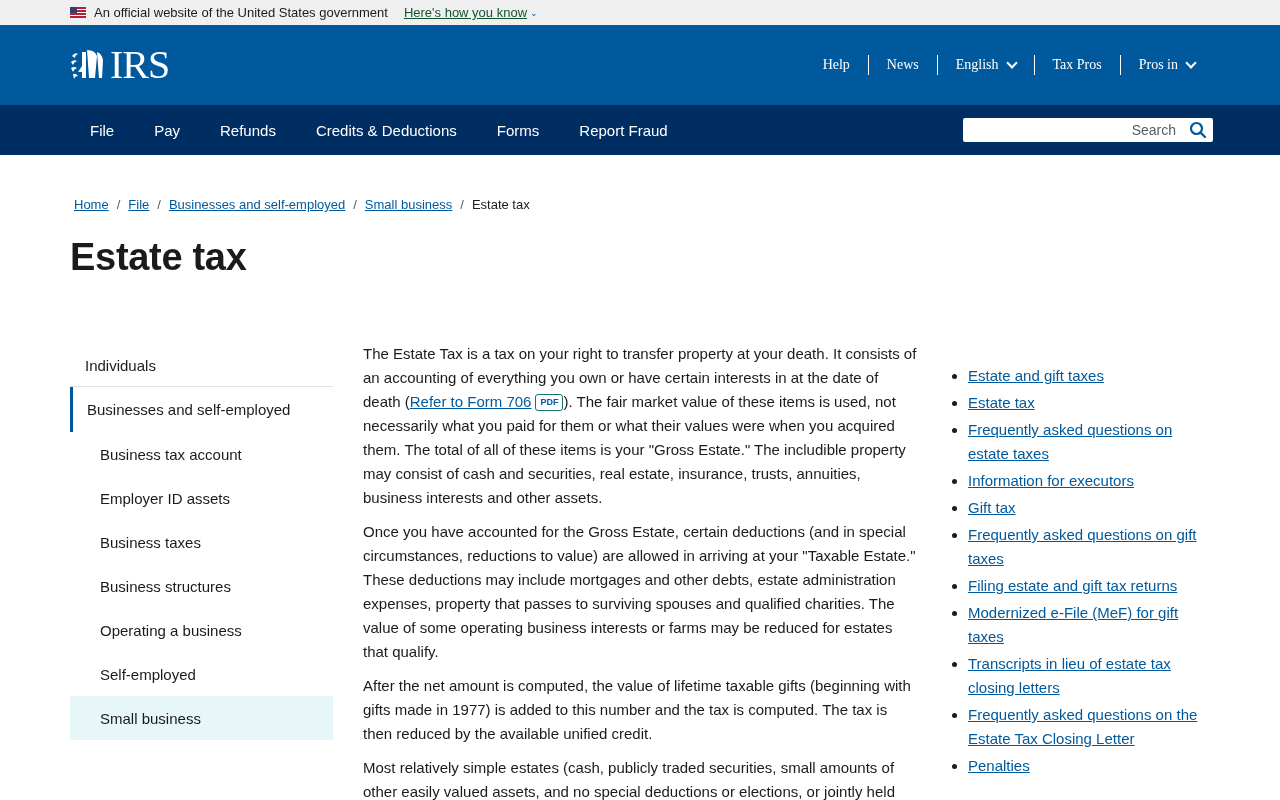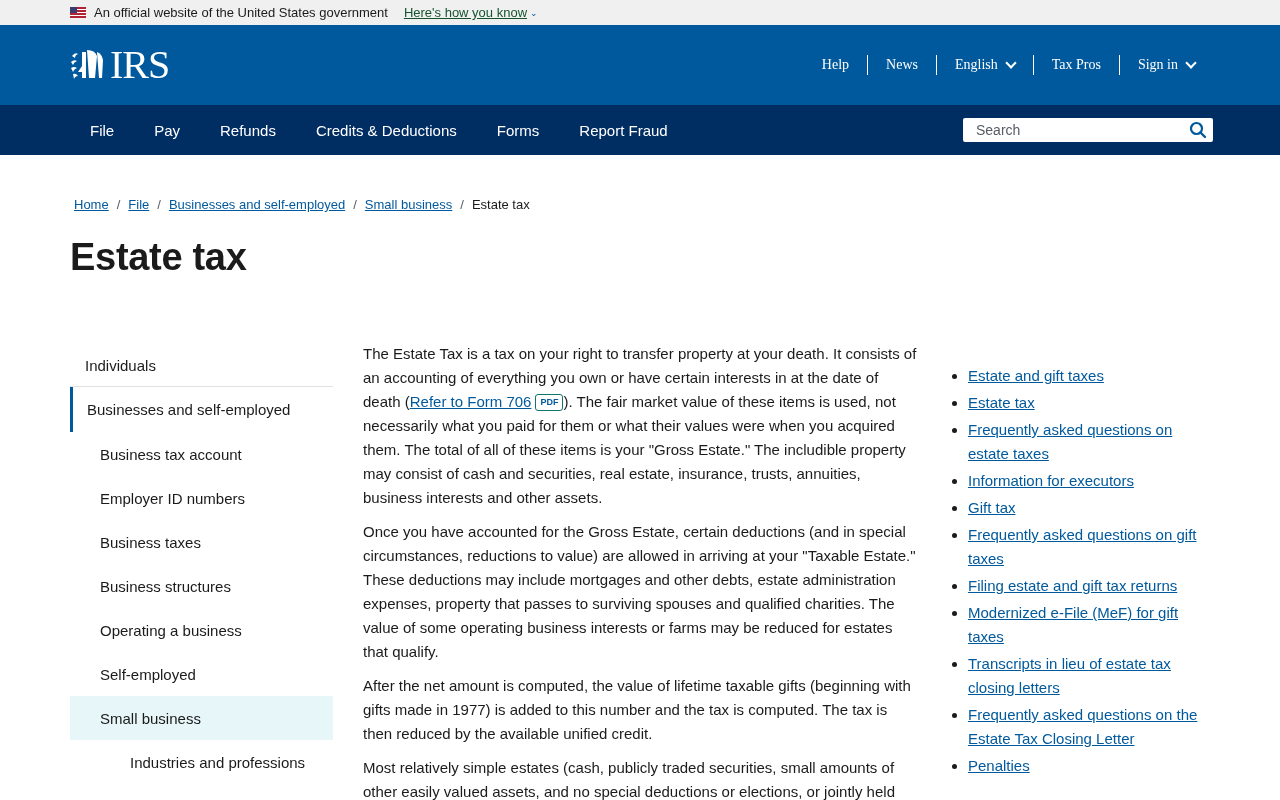--- a/index.html
+++ b/index.html
@@ -20,21 +20,21 @@
   .utility { display: flex; align-items: center; color: #fff; font-size: 14px; font-family: Liberation Serif, serif; }
   .utility .item { padding: 0 18px; display: flex; align-items: center; border-left: 1px solid #fff; line-height: 20px; }
   .utility .item:first-child { border-left: none; }
   .utility .caret { display: inline-block; width: 8px; height: 8px; border-right: 2.5px solid #fff; border-bottom: 2.5px solid #fff; transform: rotate(45deg); margin-left: 9px; margin-top: -4px; }
 
   .mainnav { height: 50px; background: #002d62; display: flex; align-items: center; justify-content: space-between; padding: 0 67px 0 70px; }
   .mainnav .links { display: flex; }
   .mainnav .links span { color: #fff; font-size: 15px; padding: 0 20px; }
   .mainnav .links span:first-child { padding-left: 20px; }
   .search { width: 250px; height: 24px; background: #fff; border-radius: 2px; display: flex; align-items: center; justify-content: space-between; padding: 0 6px 0 13px; }
-  .search input { border: none; outline: none; font-size: 14px; color: #565c65; width: 200px; font-family: "Liberation Sans", sans-serif; background: transparent; }
+  .search input { border: none; outline: none; font-size: 14px; color: #565c65; width: 200px; font-family: "Liberation Sans", sans-serif; background: transparent; text-align: right; }
   .search input::placeholder { color: #565c65; }
 
   .breadcrumb { position: absolute; top: 197px; left: 74px; font-size: 13px; display: flex; align-items: flex-end; }
   .breadcrumb .sep { color: #565c65; margin: 0 8px; }
   .breadcrumb .current { color: #1b1b1b; }
 
   .page-title { position: absolute; top: 236px; left: 70px; font-size: 38px; font-weight: bold; color: #1b1b1b; letter-spacing: -0.3px; }
 
   .sidenav { position: absolute; top: 344px; left: 70px; width: 263px; font-size: 15px; }
   .sidenav .lvl0 { padding: 10px 15px; font-weight: normal; height: 43px; display: flex; align-items: center; border-bottom: 1px solid #dfe1e2; }
@@ -82,21 +82,21 @@
         <span>News</span>
       </div>
     <div class="item">
         <span>English</span>
         <span class="caret"></span>
       </div>
     <div class="item">
         <span>Tax Pros</span>
       </div>
     <div class="item">
-        <span>Sign in</span>
+        <span>Pros in</span>
         <span class="caret"></span>
       </div>
   </div>
 </div>
 
 <div class="mainnav">
   <div class="links">
     <span>File</span>
     <span>Pay</span>
     <span>Refunds</span>
@@ -124,27 +124,26 @@
   <span class="sep">/</span>
   <span class="current">Estate tax</span>
 </nav>
 
 <h1 class="page-title">Estate tax</h1>
 
 <nav class="sidenav">
   <div class="lvl0">Individuals</div>
   <div class="lvl0 active">Businesses and self-employed</div>
   <div class="lvl1">Business tax account</div>
-  <div class="lvl1">Employer ID numbers</div>
+  <div class="lvl1">Employer ID assets</div>
   <div class="lvl1">Business taxes</div>
   <div class="lvl1">Business structures</div>
   <div class="lvl1">Operating a business</div>
   <div class="lvl1">Self-employed</div>
   <div class="lvl1 current">Small business</div>
-  <div class="lvl2">Industries and professions</div>
 </nav>
 
 <main class="content">
   <p><span>The Estate Tax is a tax on your right to transfer property at your death. It consists of an accounting of everything you own or have certain interests in at the date of death (</span><a href="#">Refer to Form 706</a><span class="pdf-badge">PDF</span><span>). The fair market value of these items is used, not necessarily what you paid for them or what their values were when you acquired them. The total of all of these items is your "Gross Estate." The includible property may consist of cash and securities, real estate, insurance, trusts, annuities, business interests and other assets.</span></p>
   <p>Once you have accounted for the Gross Estate, certain deductions (and in special circumstances, reductions to value) are allowed in arriving at your "Taxable Estate." These deductions may include mortgages and other debts, estate administration expenses, property that passes to surviving spouses and qualified charities. The value of some operating business interests or farms may be reduced for estates that qualify.</p>
   <p>After the net amount is computed, the value of lifetime taxable gifts (beginning with gifts made in 1977) is added to this number and the tax is computed. The tax is then reduced by the available unified credit.</p>
   <p>Most relatively simple estates (cash, publicly traded securities, small amounts of other easily valued assets, and no special deductions or elections, or jointly held</p>
 </main>
 
 <aside class="related">

